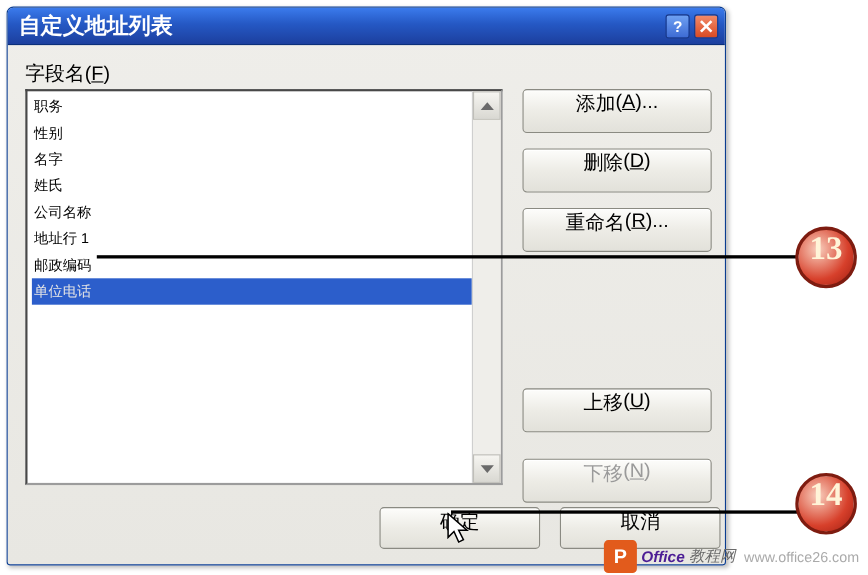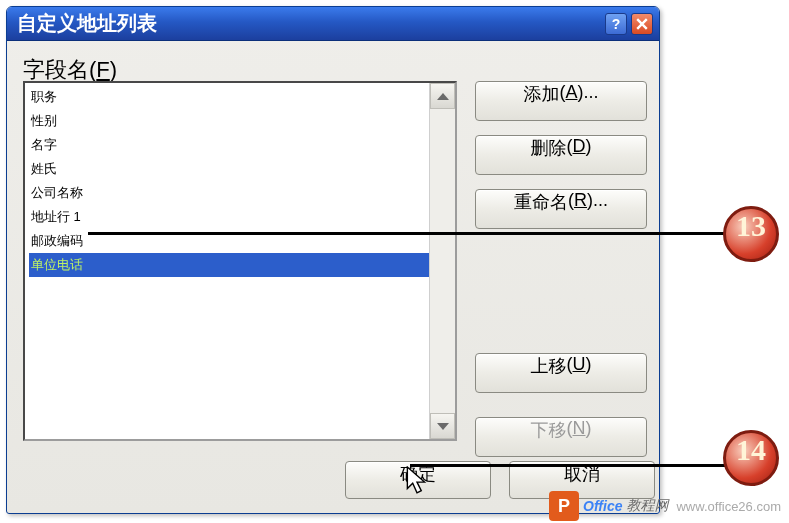--- a/index.html
+++ b/index.html
@@ -50,21 +50,21 @@
   }
   .help-btn { background: linear-gradient(#6fa1f2, #3d6bd4); }
   .close-btn { background: linear-gradient(#f28b6a, #d94a23); }
   .close-btn svg { width: 12px; height: 12px; }
   .dialog-body {
     position: relative;
     padding: 14px 16px 16px 16px;
     height: calc(100% - 34px);
   }
   .field-label {
-    font-size: 22px;
+    font-size: 18px;
     margin-bottom: 4px;
   }
   .field-label .accel { text-decoration: underline; }
   .listbox-wrap {
     position: absolute;
     left: 16px;
     top: 40px;
     width: 434px;
     height: 360px;
     border: 2px inset #9c9c9c;
@@ -77,21 +77,21 @@
     padding: 2px 0 0 4px;
   }
   .list-item {
     font-size: 13px;
     line-height: 24px;
     padding: 0 2px;
     white-space: nowrap;
   }
   .list-item.selected {
     background: #2c5ecb;
-    color: #bef264;
+    color: #e5e5e5;
   }
   .vscroll {
     width: 26px;
     background: #efeeea;
     border-left: 1px solid #cfcfcf;
     display: flex;
     flex-direction: column;
   }
   .scroll-btn {
     height: 26px;
@@ -187,21 +187,21 @@
     display: flex; align-items: center; gap: 4px;
     font-size: 14px;
   }
   .watermark .logo {
     width: 30px; height: 30px;
     background: #e25b1c;
     border-radius: 4px;
     display: flex; align-items: center; justify-content: center;
     color: #fff; font-weight: bold; font-size: 18px;
   }
-  .watermark .orange { color: #3b82f6; font-weight: bold; font-style: italic; }
+  .watermark .orange { color: #4c1d95; font-weight: bold; font-style: italic; }
   .watermark .grey { color: #6a6a6a; font-style: italic; }
   .watermark .url { color: #aaa; font-size: 13px; margin-left: 4px; }
 </style>
 </head>
 <body>
 
 <div class="dialog">
   <div class="titlebar">
     <span class="title-text">自定义地址列表</span>
     <div class="title-controls">

